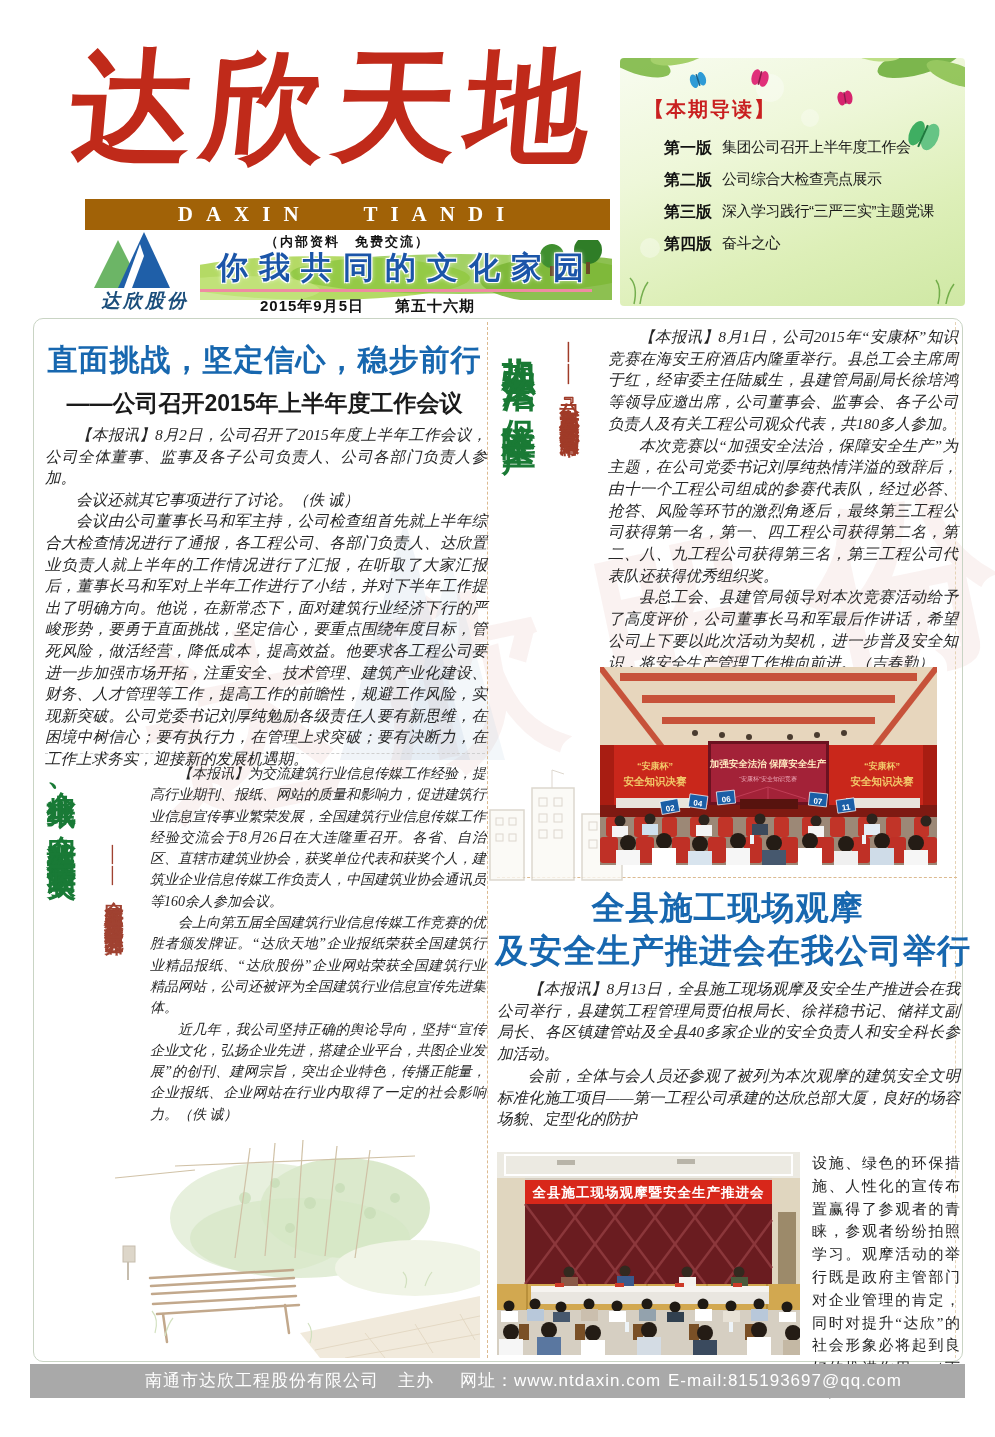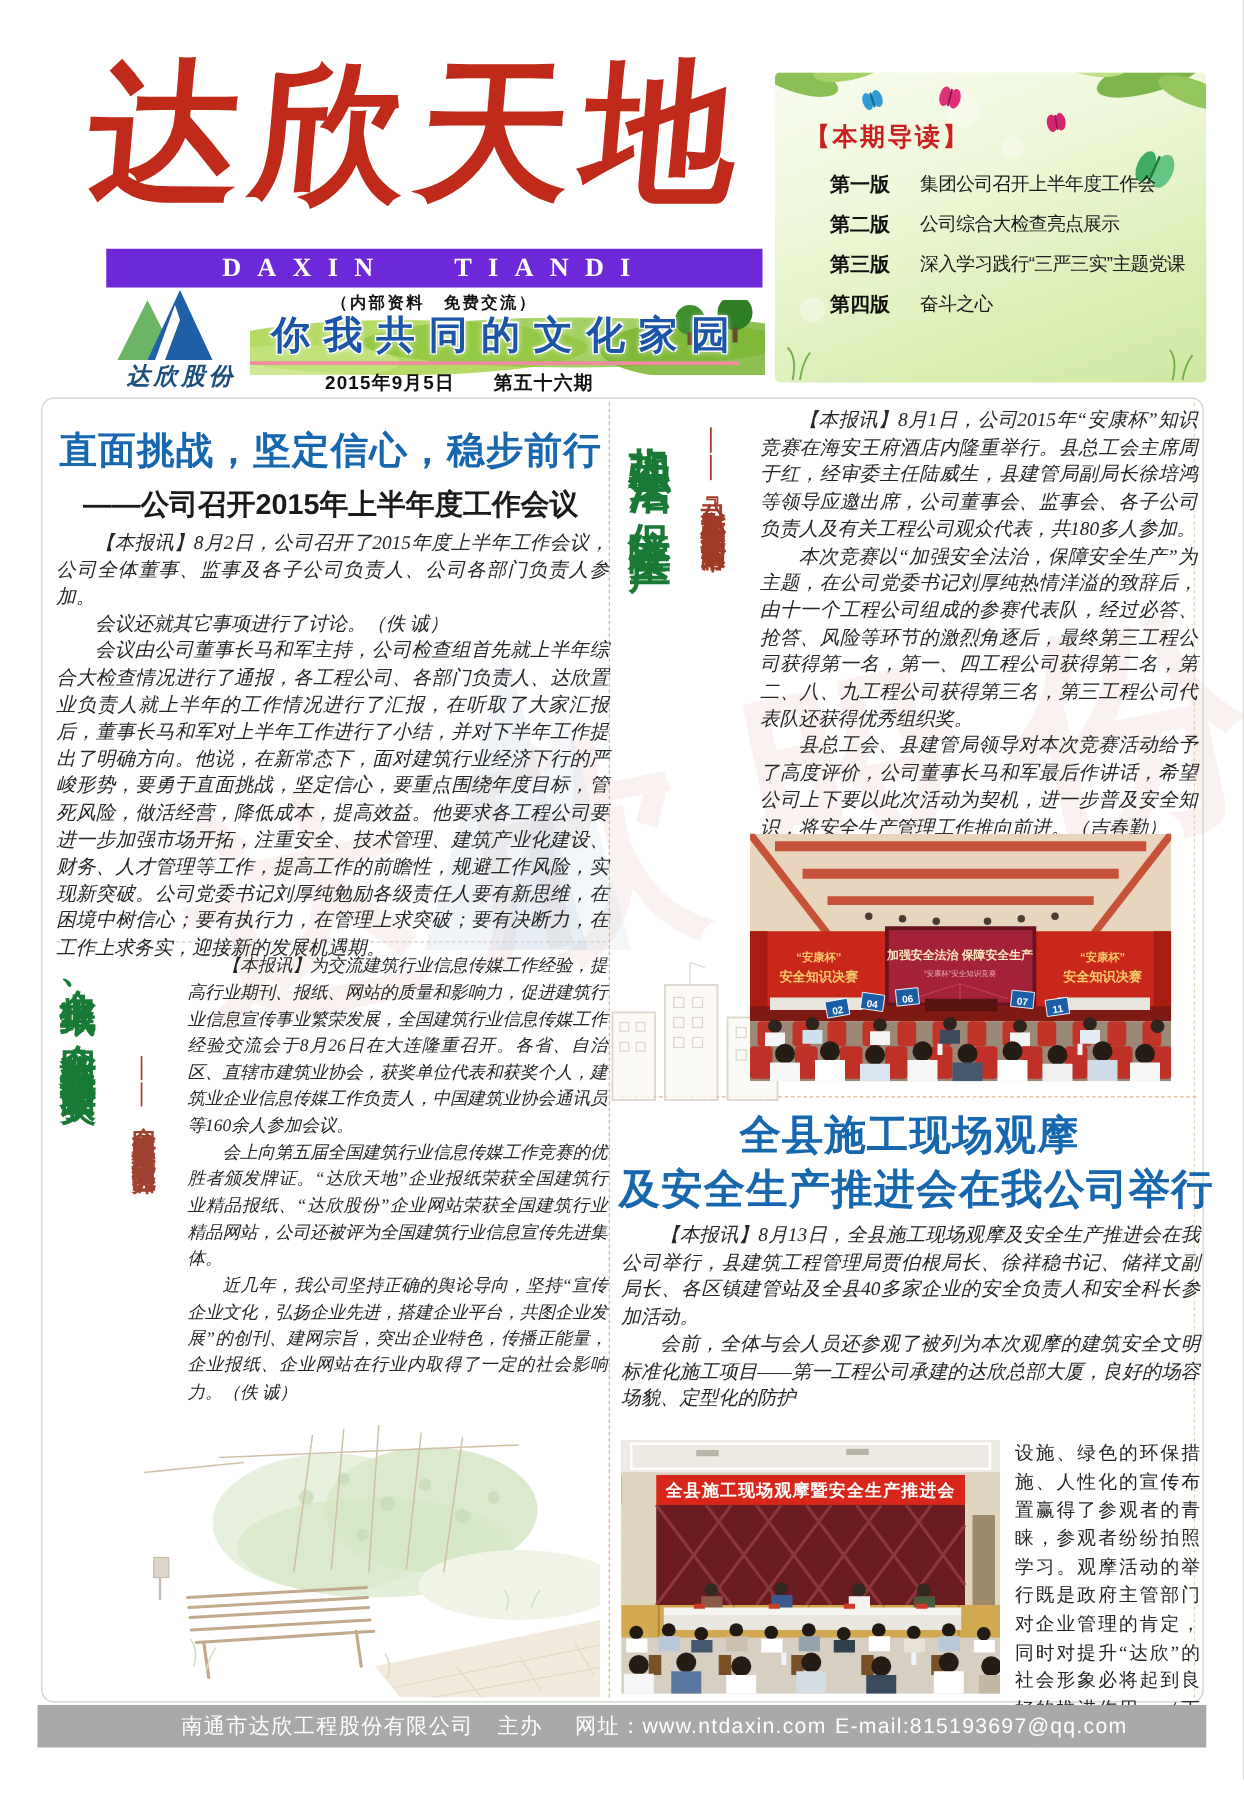--- a/index.html
+++ b/index.html
@@ -12,21 +12,21 @@
   .abs { position:absolute; }
 
   
   .mast-title {
     left:55px; top:22px; width:560px; height:172px; line-height:172px;
     font-family:"Liberation Serif","DejaVu Serif",serif; font-weight:bold;
     font-size:122px; letter-spacing:10px; color:#c02a1a; text-align:center;
     transform:skewX(-5deg); white-space:nowrap;
   }
   .mast-bar {
-    left:85px; top:199px; width:525px; height:31px; background:#6d28d9;
+    left:85px; top:199px; width:525px; height:31px; background:#a16207;
     color:#fff; text-align:center; line-height:31px;
     font-family:"Liberation Serif","DejaVu Serif",serif; font-weight:bold;
     font-size:21px; letter-spacing:13px; word-spacing:34px;
   }
   .mast-note {
     left:85px; top:233px; width:525px; text-align:center;
     font-size:13px; font-weight:bold; color:#111; letter-spacing:2px;
   }
   .logo-label {
     left:78px; top:288px; width:134px; text-align:center;
@@ -53,21 +53,21 @@
     background:linear-gradient(160deg,#f8fcf0 0%,#eef7d9 35%,#ddefb8 70%,#cfe8a4 100%);
     overflow:hidden;
   }
   .guide-header {
     position:absolute; left:24px; top:38px; font-size:20px; font-weight:bold;
     color:#c92020; letter-spacing:2px;
   }
   .guide-items { position:absolute; left:44px; top:80px; width:292px; }
   .guide-item { height:32px; display:flex; align-items:flex-start; }
   .guide-item .g-label { font-weight:bold; font-size:16px; color:#111; flex:0 0 58px; }
-  .guide-item .g-text  { font-size:15px; color:#1a1a1a; letter-spacing:-0.5px; white-space:nowrap;margin-left:14px; }
+  .guide-item .g-text  { font-size:15px; color:#1a1a1a; letter-spacing:-0.5px; white-space:nowrap; }
 
   
   .frame {
     left:33px; top:318px; width:930px; height:1044px;
     border:1px solid #c9d4c4; border-radius:10px;
   }
   .vdash  { left:487px; top:322px; height:1036px; border-left:1px dashed #dcba90; width:0; }
   .vdash2 { left:955px; top:322px; height:1036px; border-left:1px dashed #e6d2b4; width:0; }
   .hdash-left  { left:45px;  top:753px; width:440px; border-top:1px dashed #cfcfcf; height:0; }
   .hdash-right { left:497px; top:877px; width:460px; border-top:1px dashed #dcba90; height:0; }

